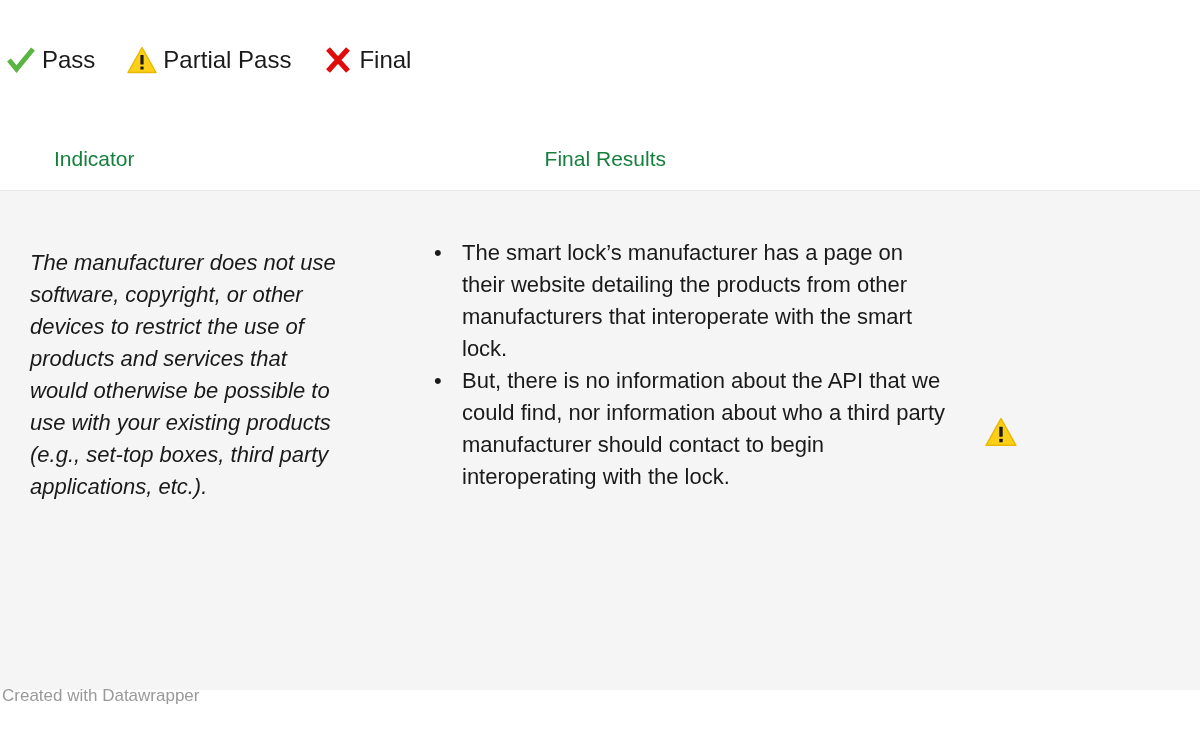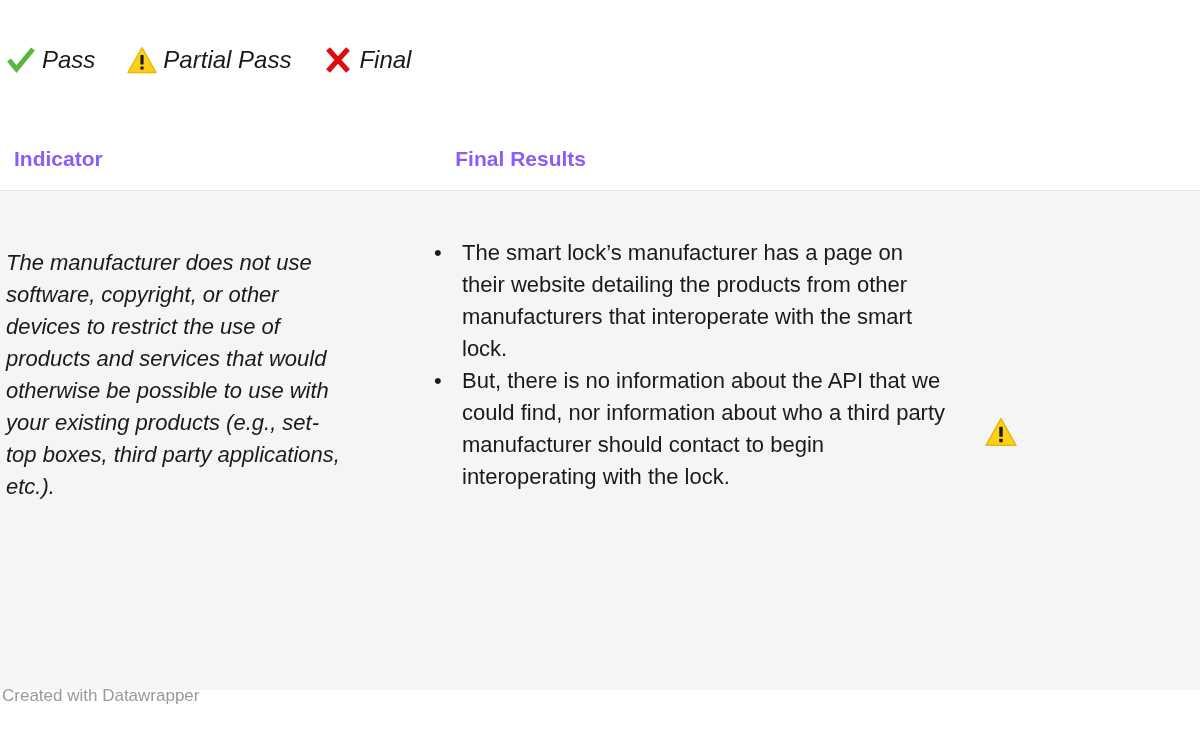--- a/index.html
+++ b/index.html
@@ -23,21 +23,20 @@
     top: 36px;
     height: 48px;
     display: flex;
     align-items: center;
     padding-left: 4px;
   }
   .legend-item {
     display: flex;
     align-items: center;
     margin-right: 30px;
-    font-style: italic;
   }
   .legend-icon {
     width: 34px;
     height: 34px;
     display: flex;
     align-items: center;
     justify-content: center;
     flex: 0 0 auto;
   }
   .legend-label {
@@ -57,44 +56,45 @@
   }
   .thead {
     display: flex;
     align-items: flex-end;
     height: 65px;
     border-bottom: 1px solid #e8e8e8;
     box-sizing: border-box;
   }
   .th {
     font-size: 21px;
-    font-weight: bold;
-    color: #8b5cf6;
+    font-weight: normal;
+    color: #15803d;
     padding-bottom: 19px;
     box-sizing: border-box;
     white-space: nowrap;
+    margin-left: 40px;
   }
   .col-indicator { width: 398px; padding-left: 14px; }
   .col-detail    { width: 560px; padding-left: 0px; }
   .col-result    { width: 242px; text-align: right; padding-right: 54px; }
 
   .trow {
     display: flex;
     background: #f5f5f5;
     min-height: 499px;
     box-sizing: border-box;
   }
   .td {
     box-sizing: border-box;
     padding-top: 56px;
     padding-bottom: 40px;
   }
   .td-indicator {
     width: 398px;
-    padding-left: 6px;
+    padding-left: 30px;
     padding-right: 50px;
   }
   .indicator-text {
     font-style: italic;
     font-size: 22px;
     line-height: 32px;
     color: #1a1a1a;
   }
   .td-detail {
     width: 560px;

